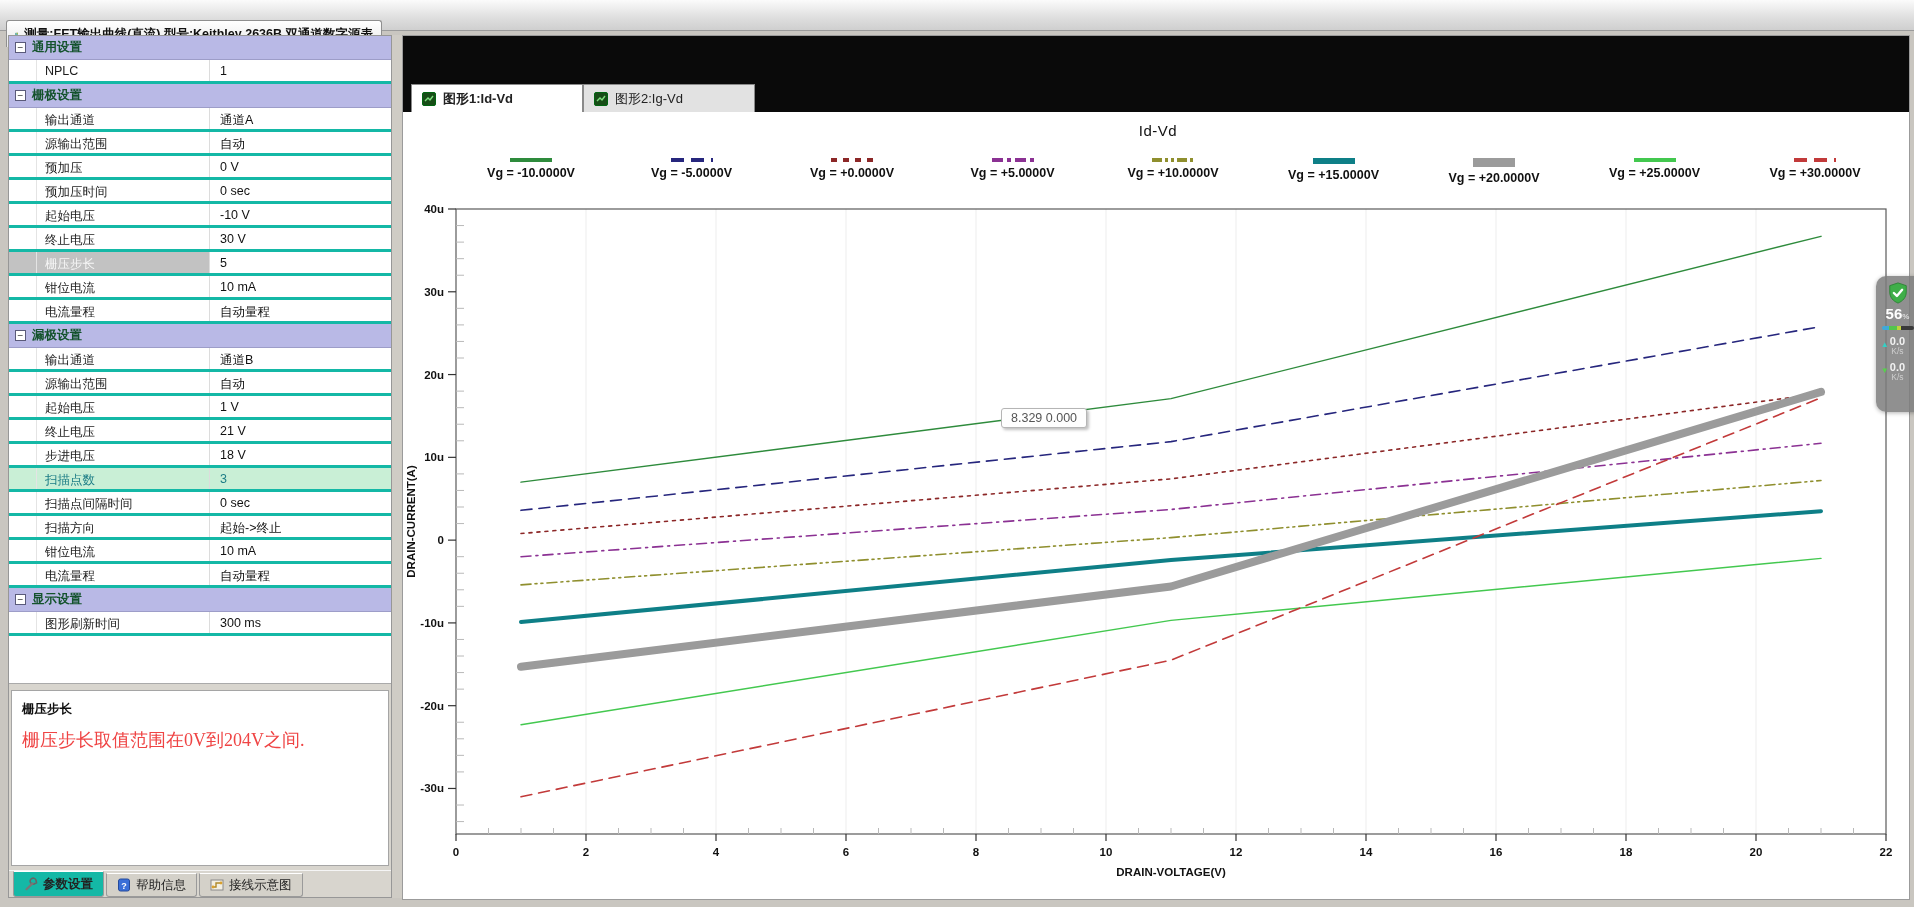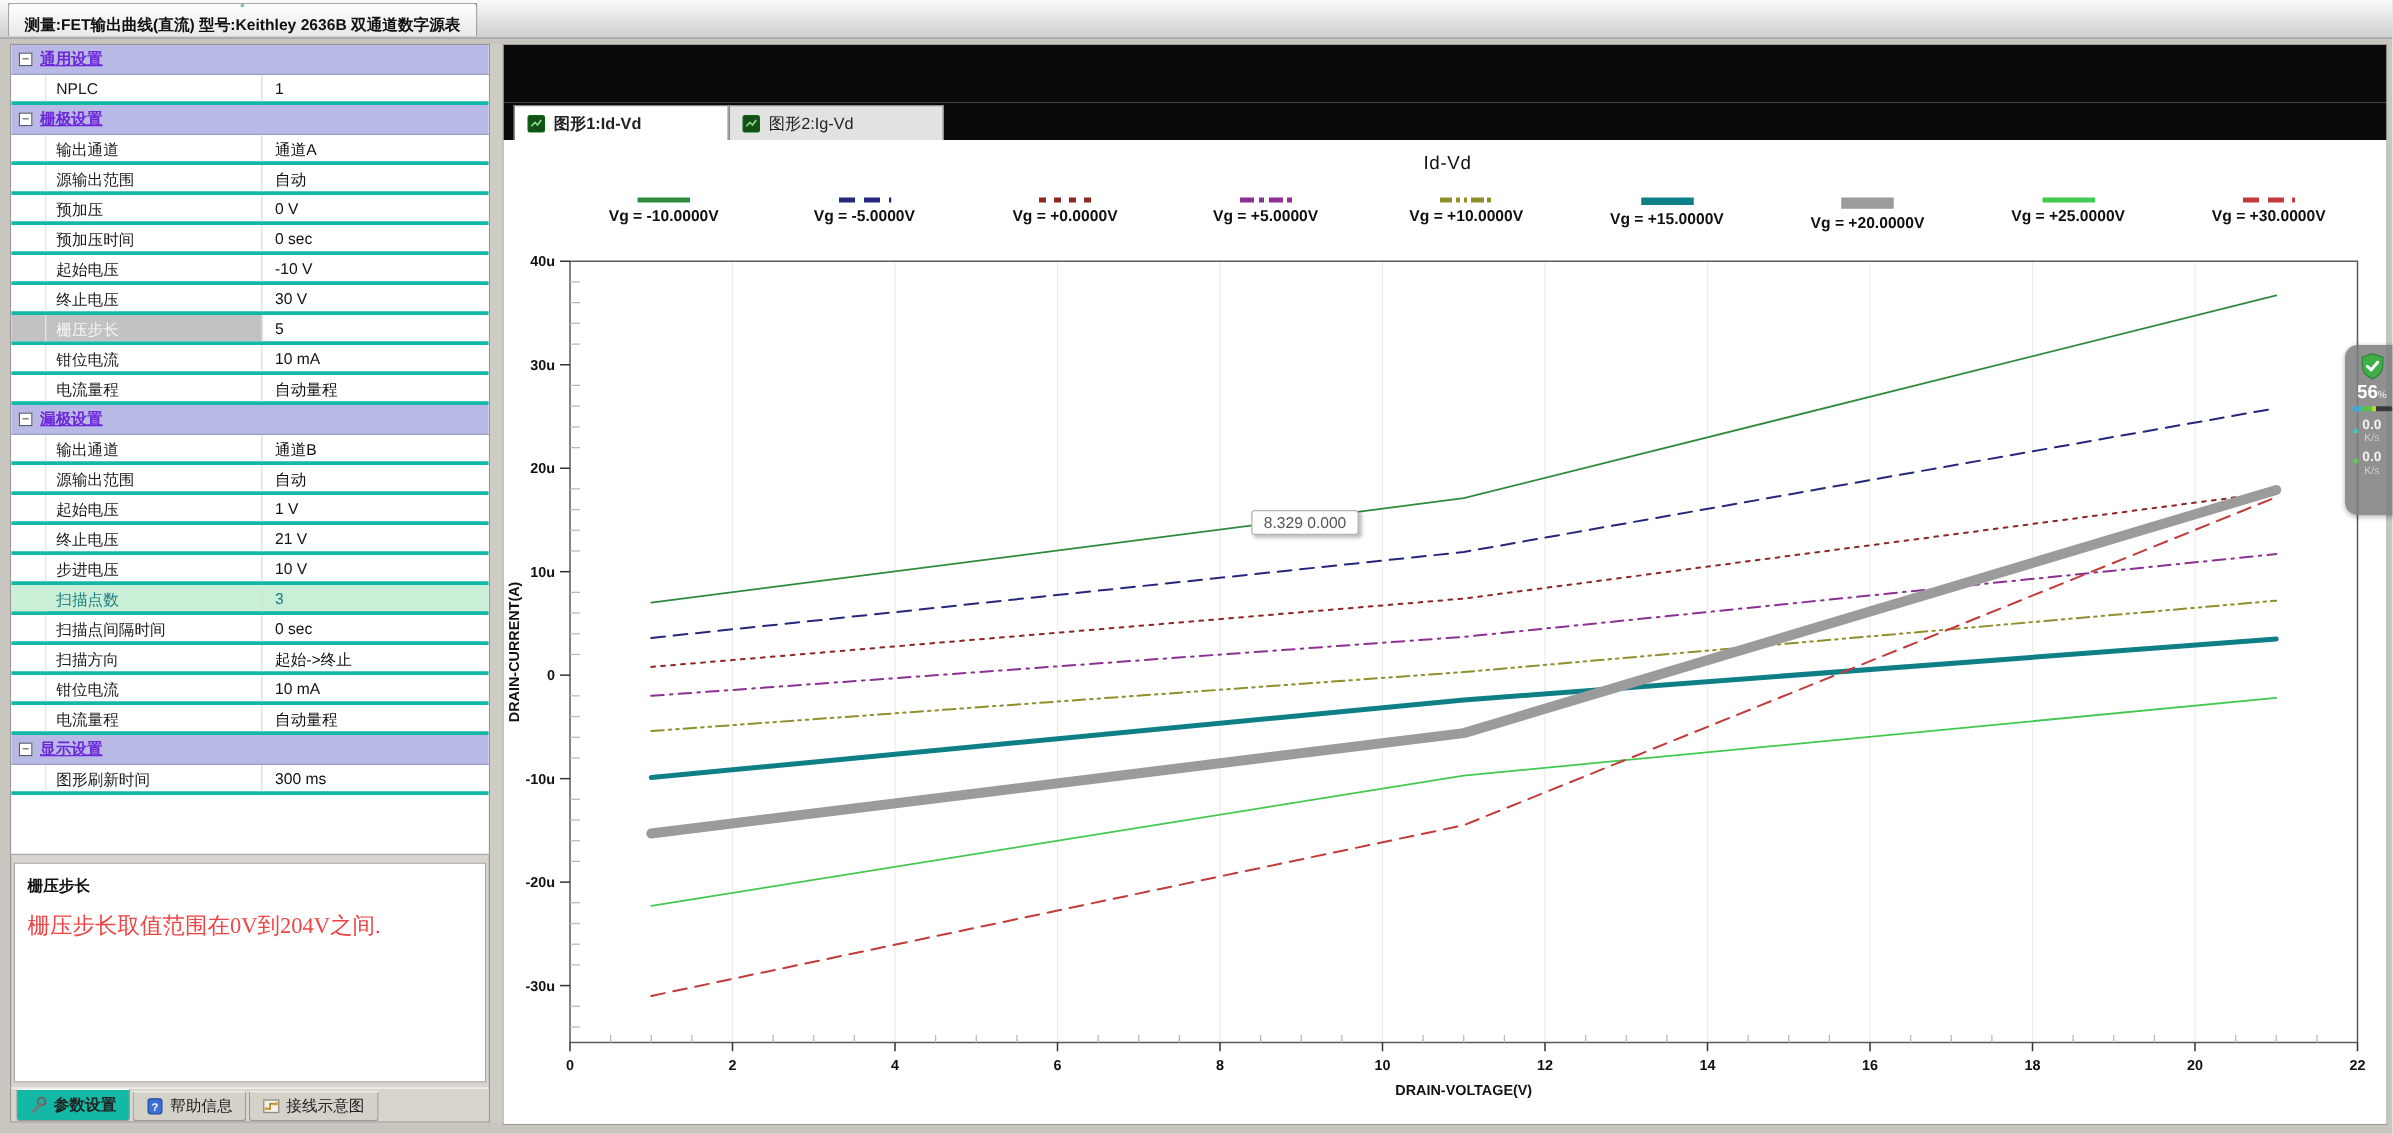--- a/index.html
+++ b/index.html
@@ -2,34 +2,34 @@
 <html><head>
 <meta charset="utf-8">
 <style>
   * { margin:0; padding:0; box-sizing:border-box; }
   html,body { width:1914px; height:907px; overflow:hidden; }
   body { font-family:"Liberation Sans", sans-serif; background:#c9c6c0; position:relative; }
 
   
   .titlebar { position:absolute; left:0; top:0; width:1914px; height:31px;
     background:linear-gradient(#fbfbfb,#dedede 60%,#cfcfcf); border-bottom:1px solid #9b9b9b; }
-  .title-tab { position:absolute; left:6px; top:2px; height:27px; width:376px;
+  .title-tab { position:absolute; left:6px; top:20px; height:27px; width:376px;
     background:linear-gradient(#ffffff,#e8e8e8); border:1px solid #8f8f8f; border-bottom:none;
-    border-radius:3px 3px 0 0; display:flex; align-items:center; gap:6px; padding:0 8px;flex-direction:column; }
+    border-radius:3px 3px 0 0; display:flex; align-items:center; gap:6px; padding:0 8px; }
   .title-tab .t-label { font-size:12.5px; font-weight:bold; color:#111; white-space:nowrap; }
 
   
   .left-panel { position:absolute; left:8px; top:35px; width:384px; height:863px;
     background:#d8d5ce; border:1px solid #979797; display:flex; flex-direction:column; }
   .table-area { height:648px; background:#ffffff; border-bottom:1px solid #aaa; overflow:hidden; }
   .trow { display:flex; height:24px; align-items:stretch; font-size:12.5px; }
   .trow.section { background:#b9b9e6; border-bottom:1px solid #9d9dc8; align-items:center; }
   .cbox { width:11px; height:11px; margin:0 6px 0 6px; border:1px solid #5a5a7a; background:#fff;
     font-size:10px; line-height:9px; text-align:center; color:#333; flex:none; }
-  .sec-label { font-weight:bold; color:#6d28d9;text-decoration:underline; }
+  .sec-label { font-weight:bold; color:#14532d; }
   .trow.prop { border-bottom:3px solid #14b8a6; background:#fff; }
   .icon-cell { width:28px; border-right:1px solid #e4e4e4; flex:none; }
   .label-cell { width:173px; flex:none; padding:4px 0 0 8px; color:#1c1c1c; border-right:1px solid #dcdcdc; }
   .value-cell { flex:1; padding:4px 0 0 10px; color:#111; }
   .trow.prop.selected .icon-cell, .trow.prop.selected .label-cell { background:#c2c2c2; color:rgba(255,255,255,.85); }
   .trow.prop.highlight { background:#c9efd6; }
   .trow.prop.highlight .label-cell, .trow.prop.highlight .value-cell { color:#1d7d86; }
   .trow.prop.highlight .icon-cell { background:#c9efd6; }
 
   .help-box { flex:1; margin:6px 2px 4px 2px; background:#fff; border:1px solid #a5a5a5; padding:10px 10px; }
@@ -177,21 +177,21 @@
         <span class="value-cell">1 V</span>
       </div>
       <div class="trow prop">
         <span class="icon-cell"></span>
         <span class="label-cell">终止电压</span>
         <span class="value-cell">21 V</span>
       </div>
       <div class="trow prop">
         <span class="icon-cell"></span>
         <span class="label-cell">步进电压</span>
-        <span class="value-cell">10 V</span>
+        <span class="value-cell">18 V</span>
       </div>
       <div class="trow prop highlight">
         <span class="icon-cell"></span>
         <span class="label-cell">扫描点数</span>
         <span class="value-cell">3</span>
       </div>
       <div class="trow prop">
         <span class="icon-cell"></span>
         <span class="label-cell">扫描点间隔时间</span>
         <span class="value-cell">0 sec</span>

